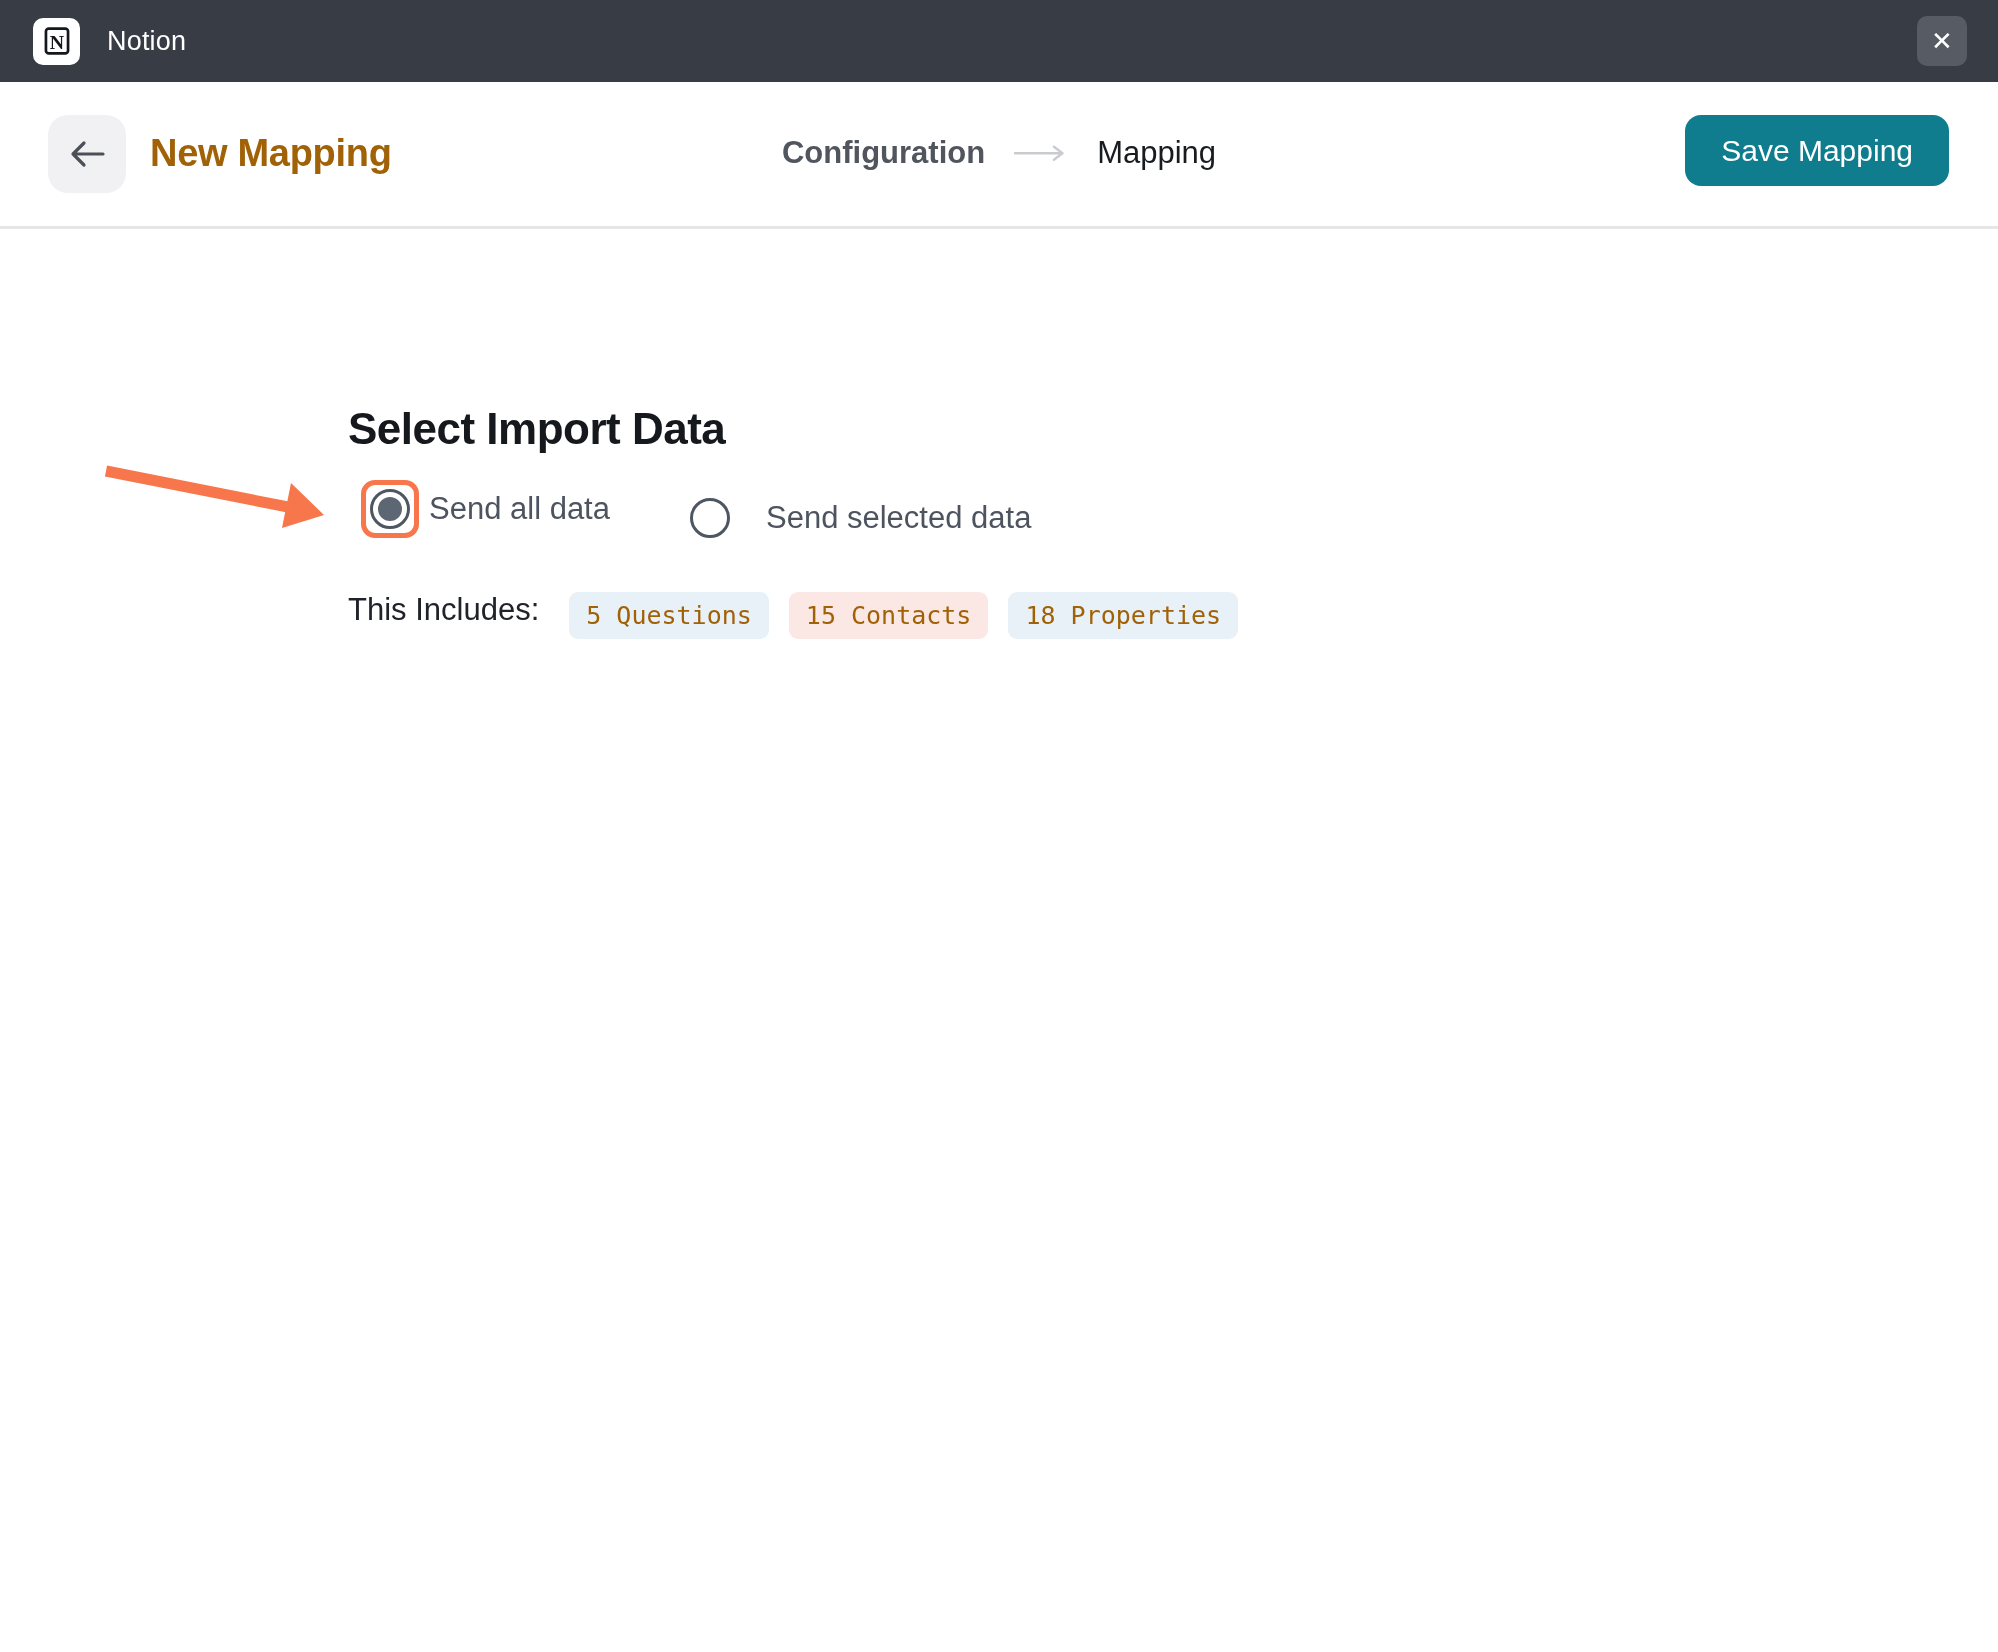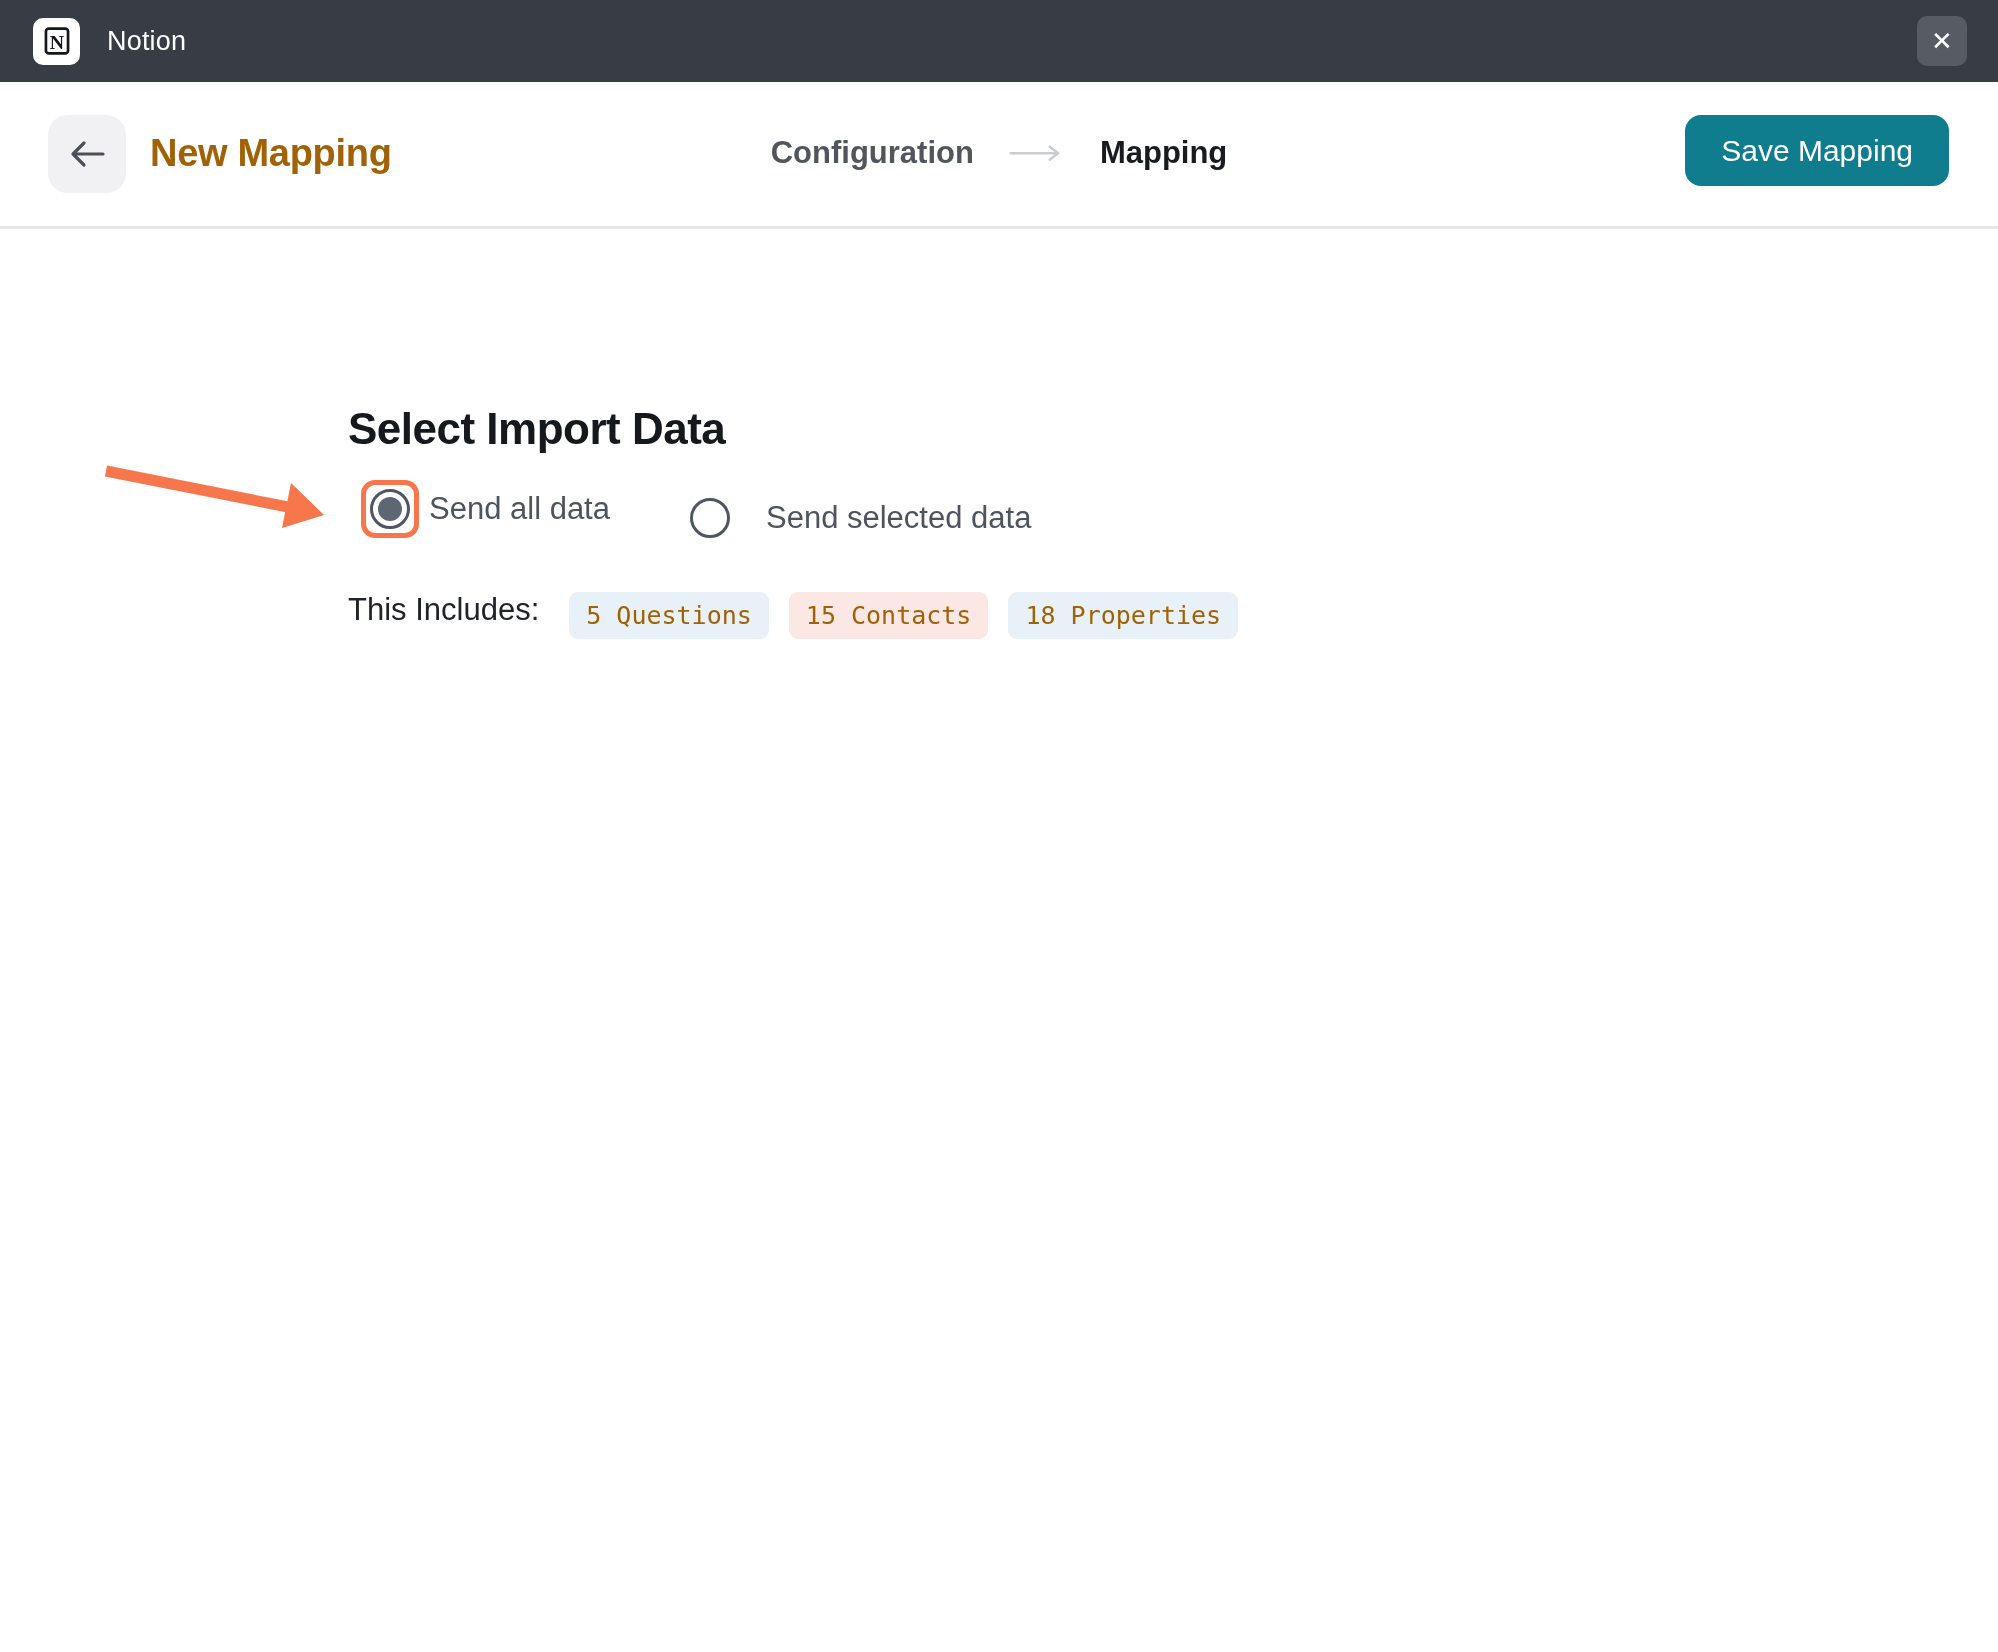--- a/index.html
+++ b/index.html
@@ -50,24 +50,24 @@
     display: flex; align-items: center; justify-content: center;
     cursor: pointer;
   }
   .page-title {
     position: absolute; left: 150px; top: 50%; transform: translateY(-52%);
     font-size: 38px; font-weight: 700; color: #a16207;
     letter-spacing: -0.3px;
   }
   .steps {
     position: absolute; left: 50%; top: 50%; transform: translate(-50%, -52%);
-    display: flex; align-items: center; gap: 35px;
+    display: flex; align-items: center; gap: 28px;
   }
   .step-prev { font-size: 31px; font-weight: 600; color: #51565e; }
-  .step-current { font-size: 31px; font-weight: 700; color: #181b20; }
+  .step-current { font-size: 31px; font-weight: 400; color: #181b20; }
   .save-btn {
     position: absolute; right: 49px; top: 33px;
     height: 71px; padding: 0 36px;
     background: var(--accent-teal, #0f7d8d);
     border: none; border-radius: 16px;
     color: #ffffff; font-size: 30px; font-weight: 400;
     font-family: "Liberation Sans", sans-serif;
     display: flex; align-items: center; justify-content: center;
     cursor: pointer;
   }

